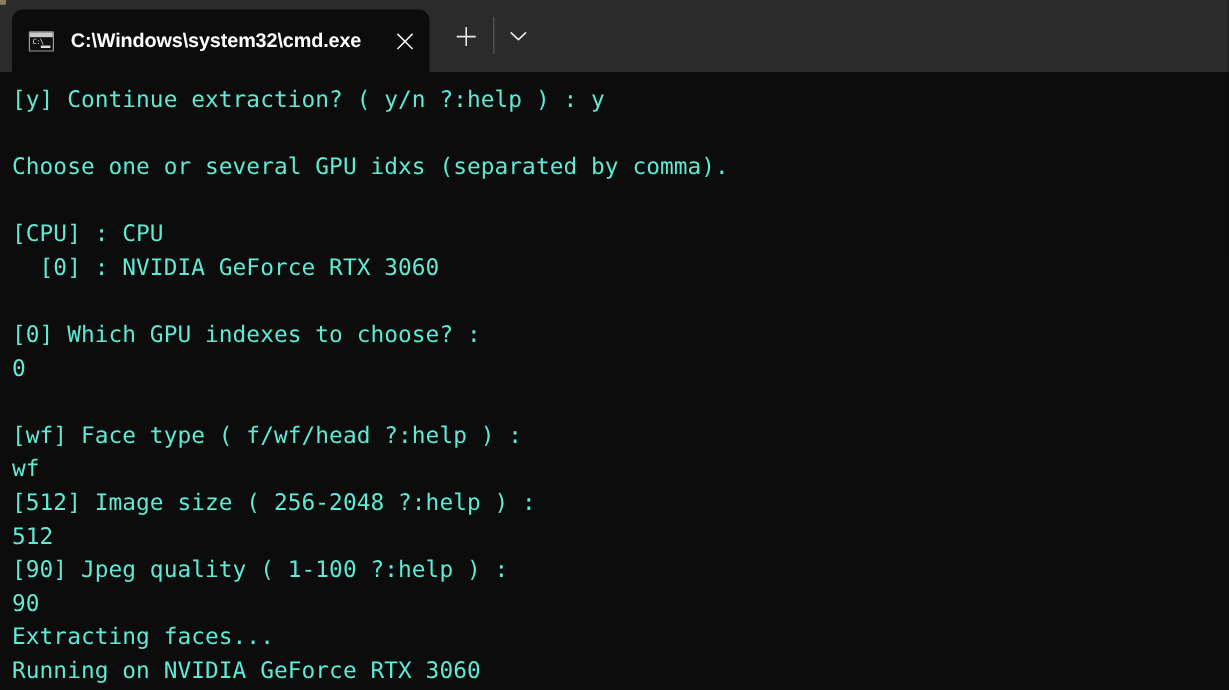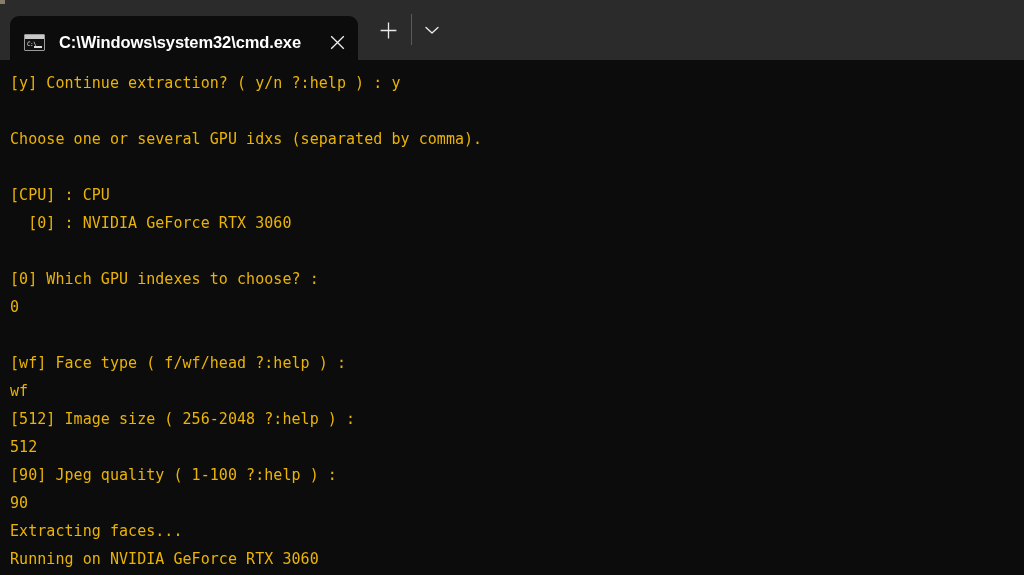--- a/index.html
+++ b/index.html
@@ -34,23 +34,24 @@
   .corner-glint {
     position: absolute;
     left: 0; top: 0;
     width: 5px; height: 4px;
     background: #b9a98a;
     opacity: .65;
   }
 
   .tabstrip {
     position: absolute;
-    left: 0; top: 16px;
+    left: 0; top: 0;
     height: 60px;
     display: flex;
+    align-items: flex-end;
   }
 
   .tab {
     position: relative;
     margin-left: 10px;
     width: 348px;
     height: 52px;
     background: #0c0c0c;
     border-radius: 9px 9px 0 0;
     display: flex;
@@ -151,23 +152,23 @@
     width: 1024px;
     height: 515px;
     background: #0c0c0c;
     overflow: hidden;
   }
   .term-lines {
     position: absolute;
     left: 10px;
     top: 9px;
     font-family: "DejaVu Sans Mono", monospace;
-    font-size: 15px;
+    font-size: 19px;
     line-height: 28px;
-    color: #eab308;
+    color: #5eead4;
     white-space: pre;
     letter-spacing: 0.05px;
   }
   .term-lines div { height: 28px; }
 </style>
 </head>
 <body>
 
 <div id="app">
 

